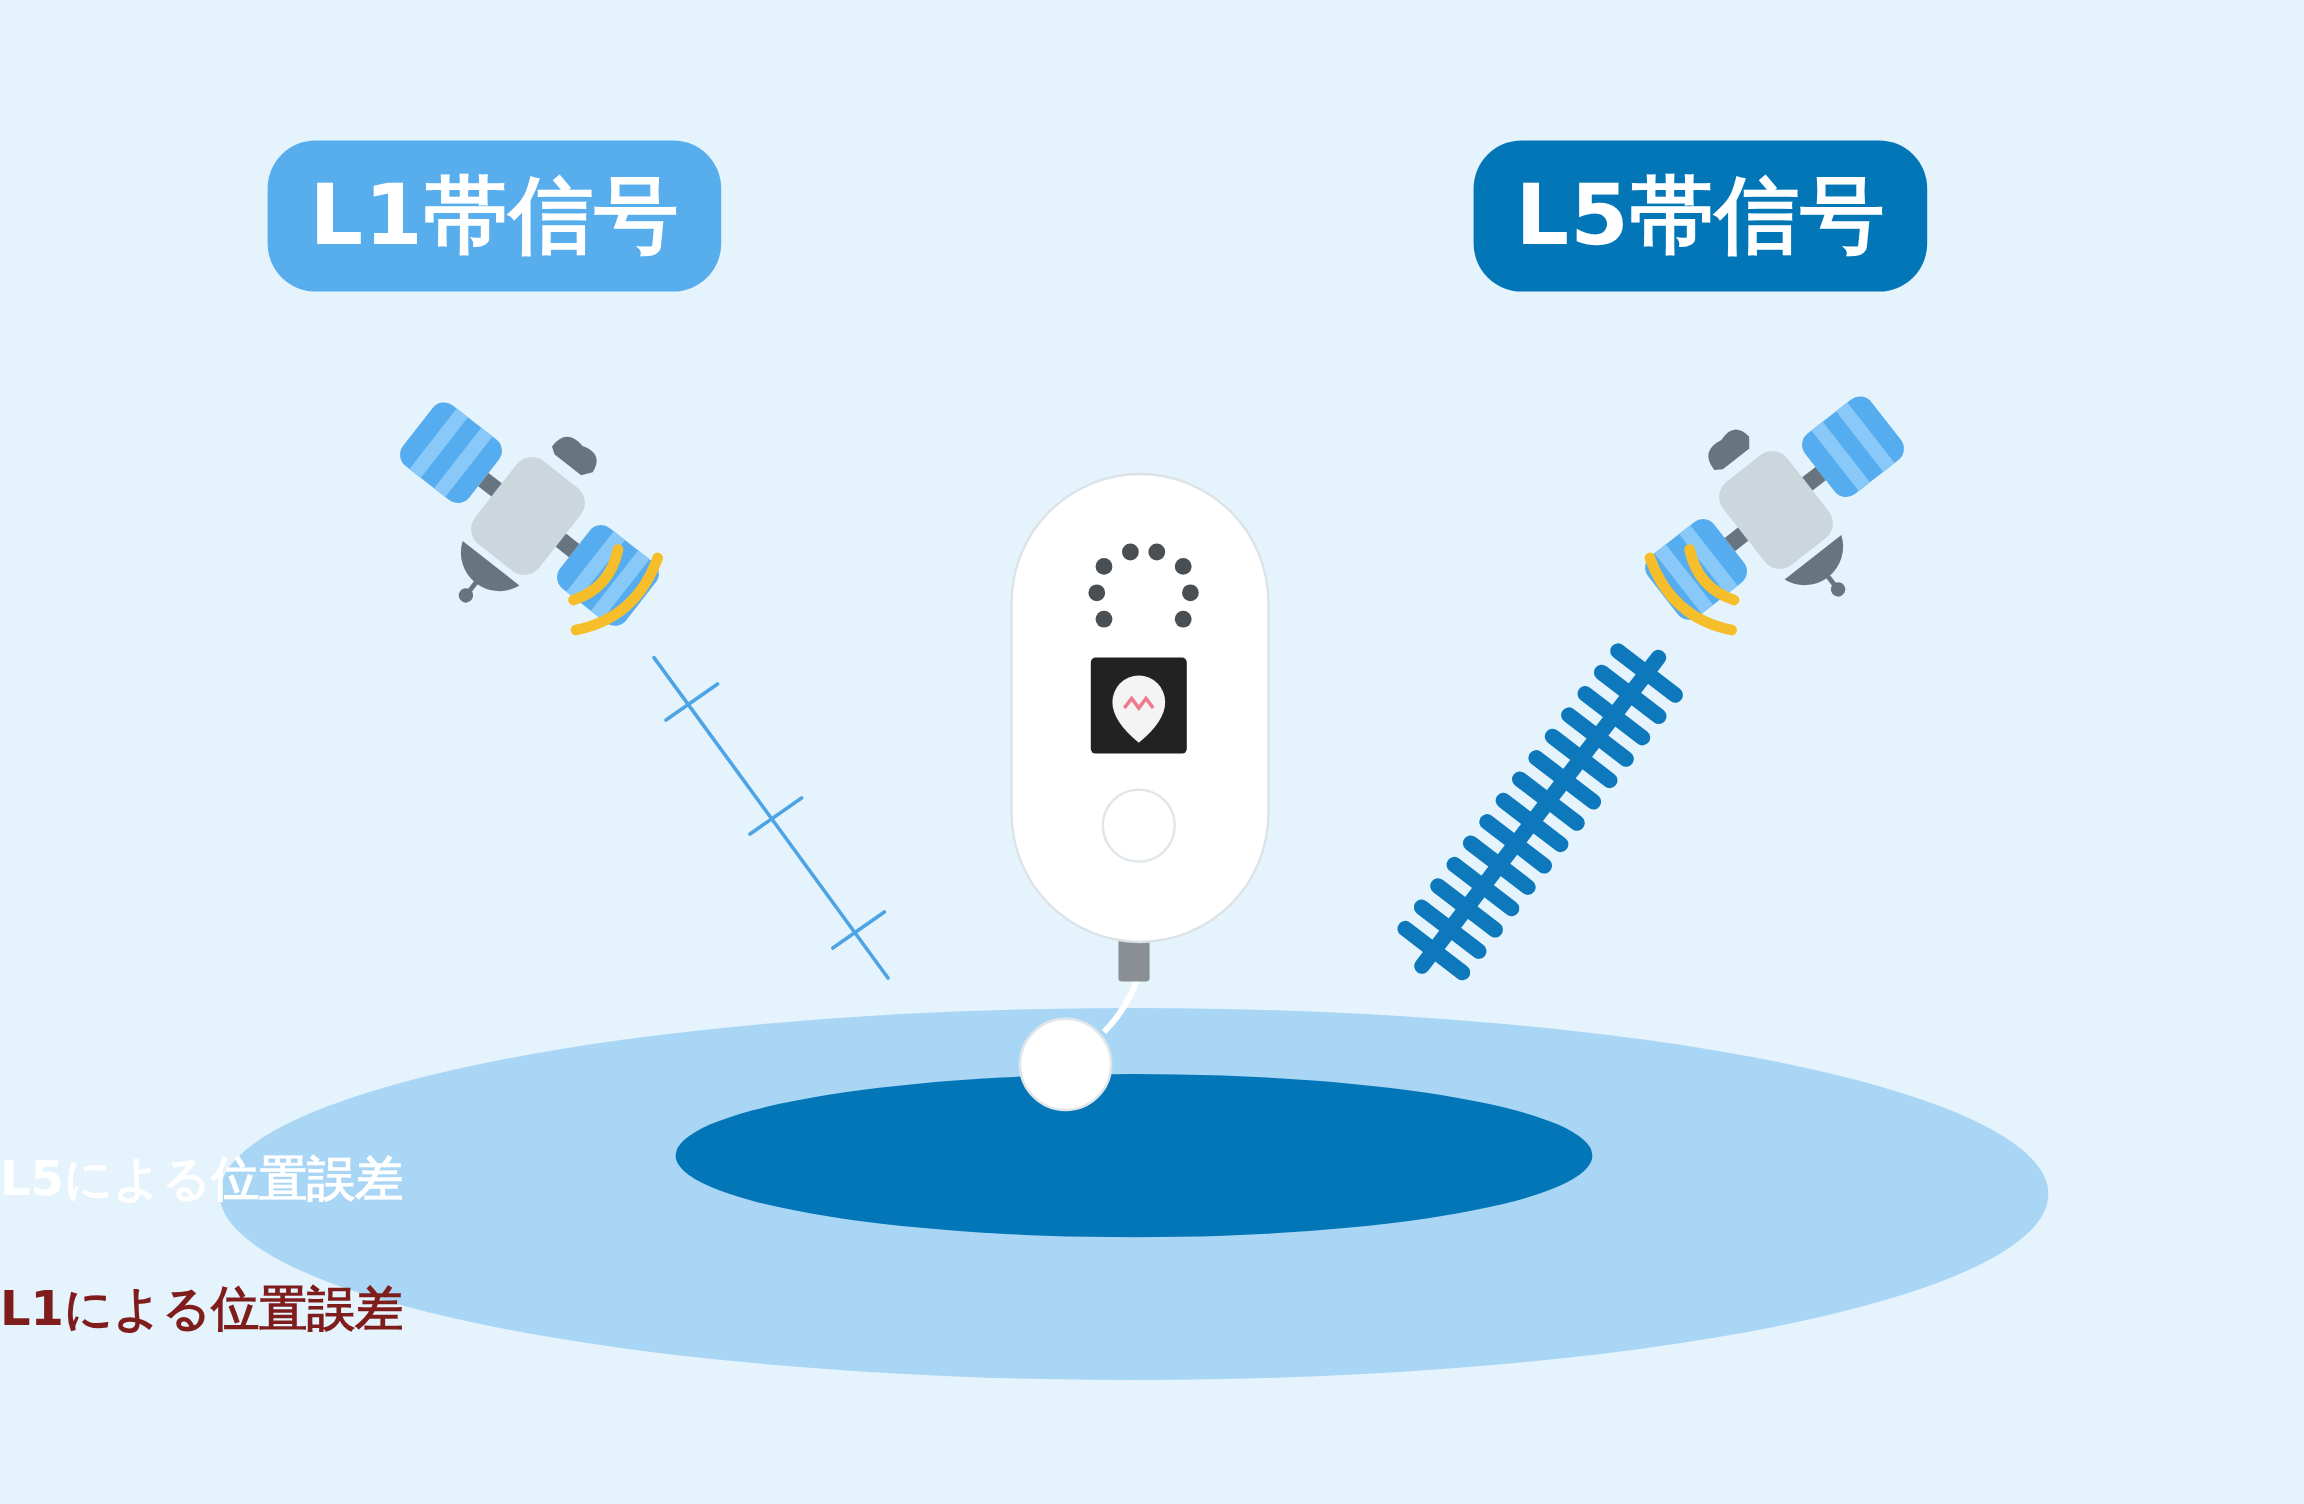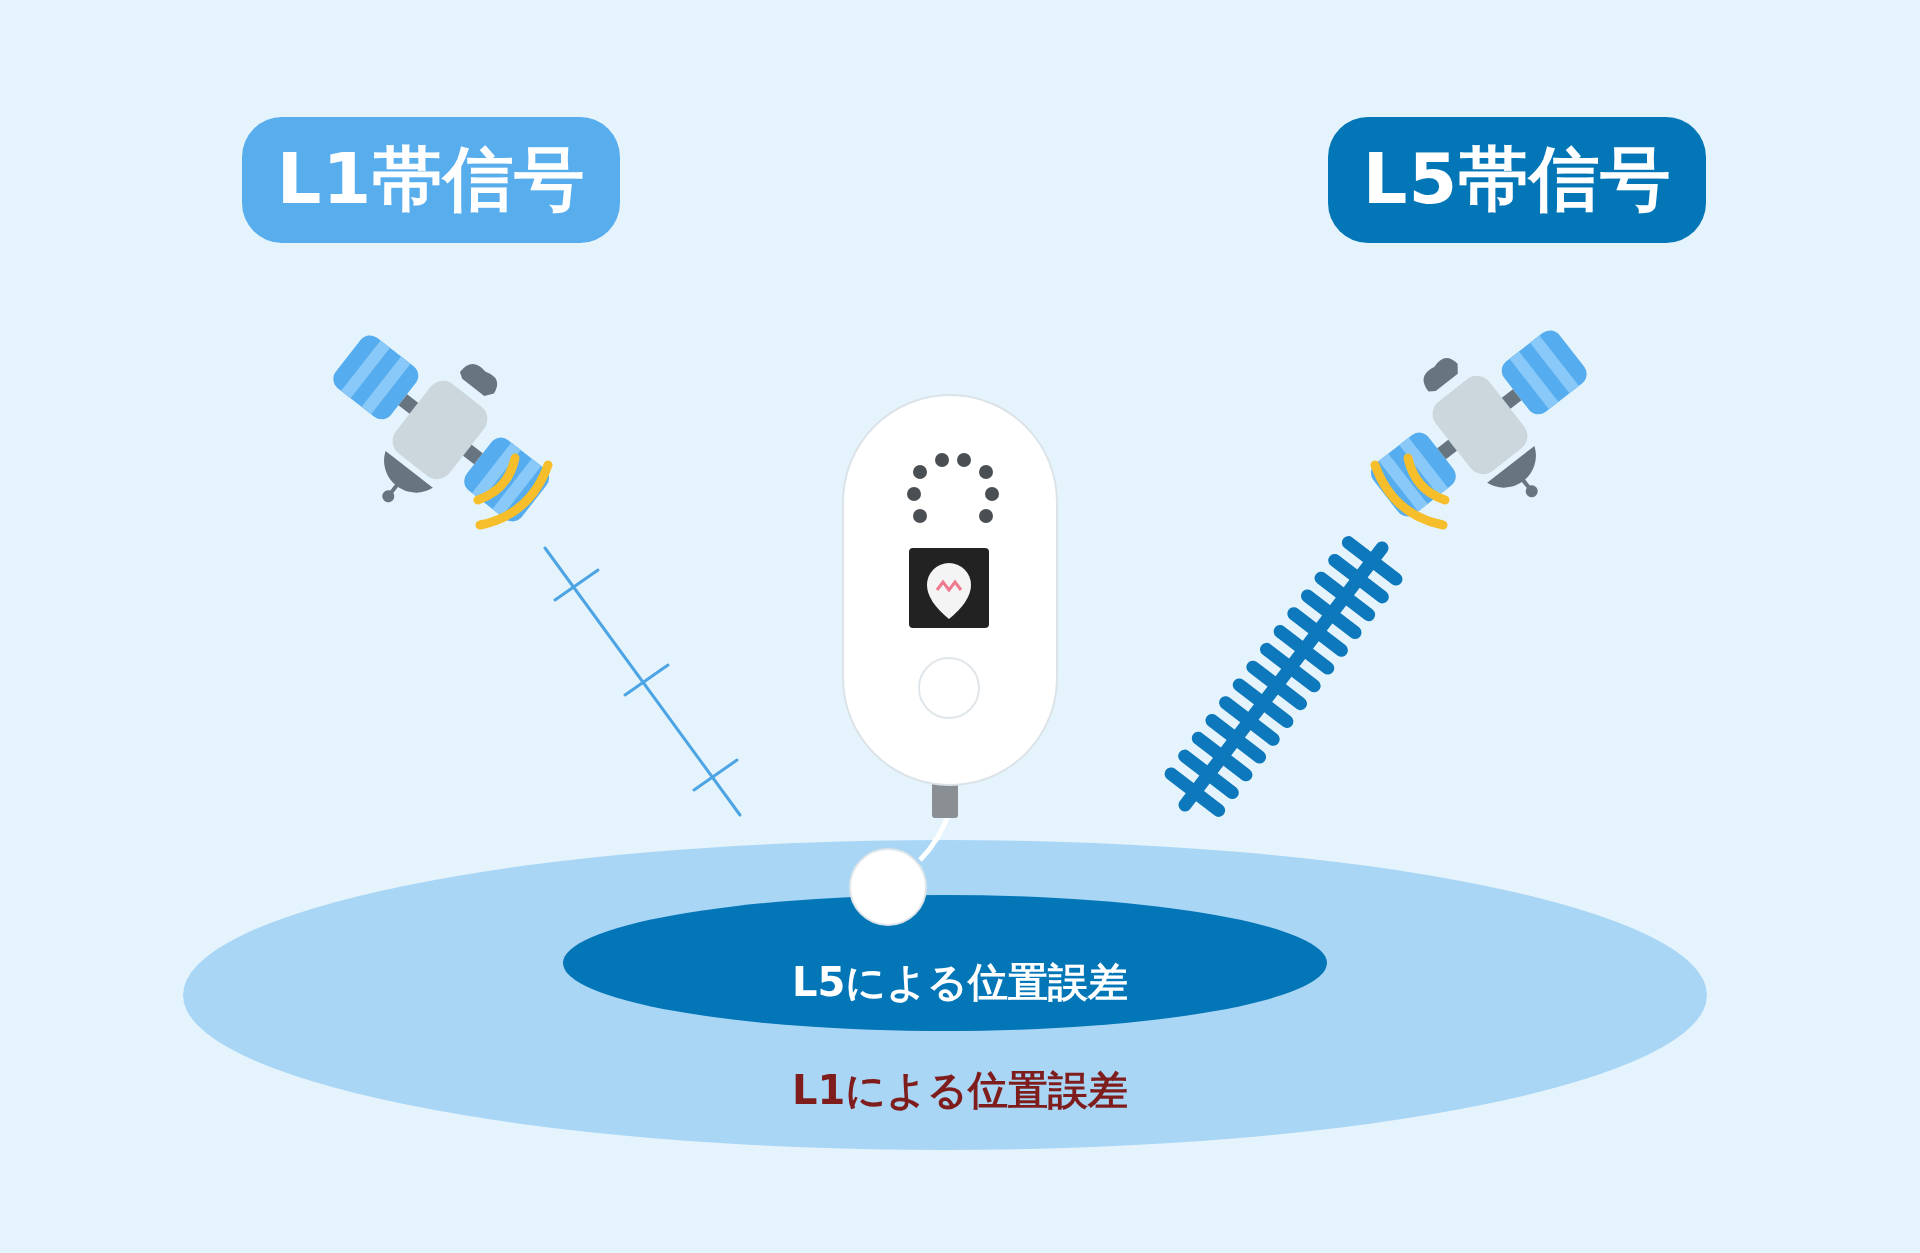--- a/index.html
+++ b/index.html
@@ -1,21 +1,21 @@
 <!DOCTYPE html>
 <html><head>
 <meta charset="utf-8">
 <style>
   html,body{margin:0;padding:0;}
   body{width:1920px;height:1253px;background:#e5f4fc;position:relative;overflow:hidden;font-family:"DejaVu Sans",sans-serif;}
   .label-box{position:absolute;top:117px;width:378px;height:126px;border-radius:40px;display:flex;align-items:center;justify-content:center;color:#fff;font-weight:bold;font-size:70px;letter-spacing:1px;}
-  #l1-box{left:242px;background:#58aded;}
-  #l5-box{left:1328px;background:#0376b7;}
+  #l1-box{left:223px;background:#58aded;}
+  #l5-box{left:1228px;background:#0376b7;}
   svg{position:absolute;left:0;top:0;}
-  .err-label{position:absolute;left:0;width:1920px;text-align:center;font-weight:bold;font-size:40px;}
+  .err-label{position:absolute;left:0;width:1920px;text-align:left;font-weight:bold;font-size:40px;}
   #l5-err{top:955px;color:#fff;}
   #l1-err{top:1063px;color:#7f1d1d;}
 </style>
 </head>
 <body>
 
 <svg width="1920" height="1253" viewBox="0 0 1920 1253">
 
   <ellipse cx="945" cy="995" rx="762" ry="155" fill="#aad6f6"></ellipse>
 

